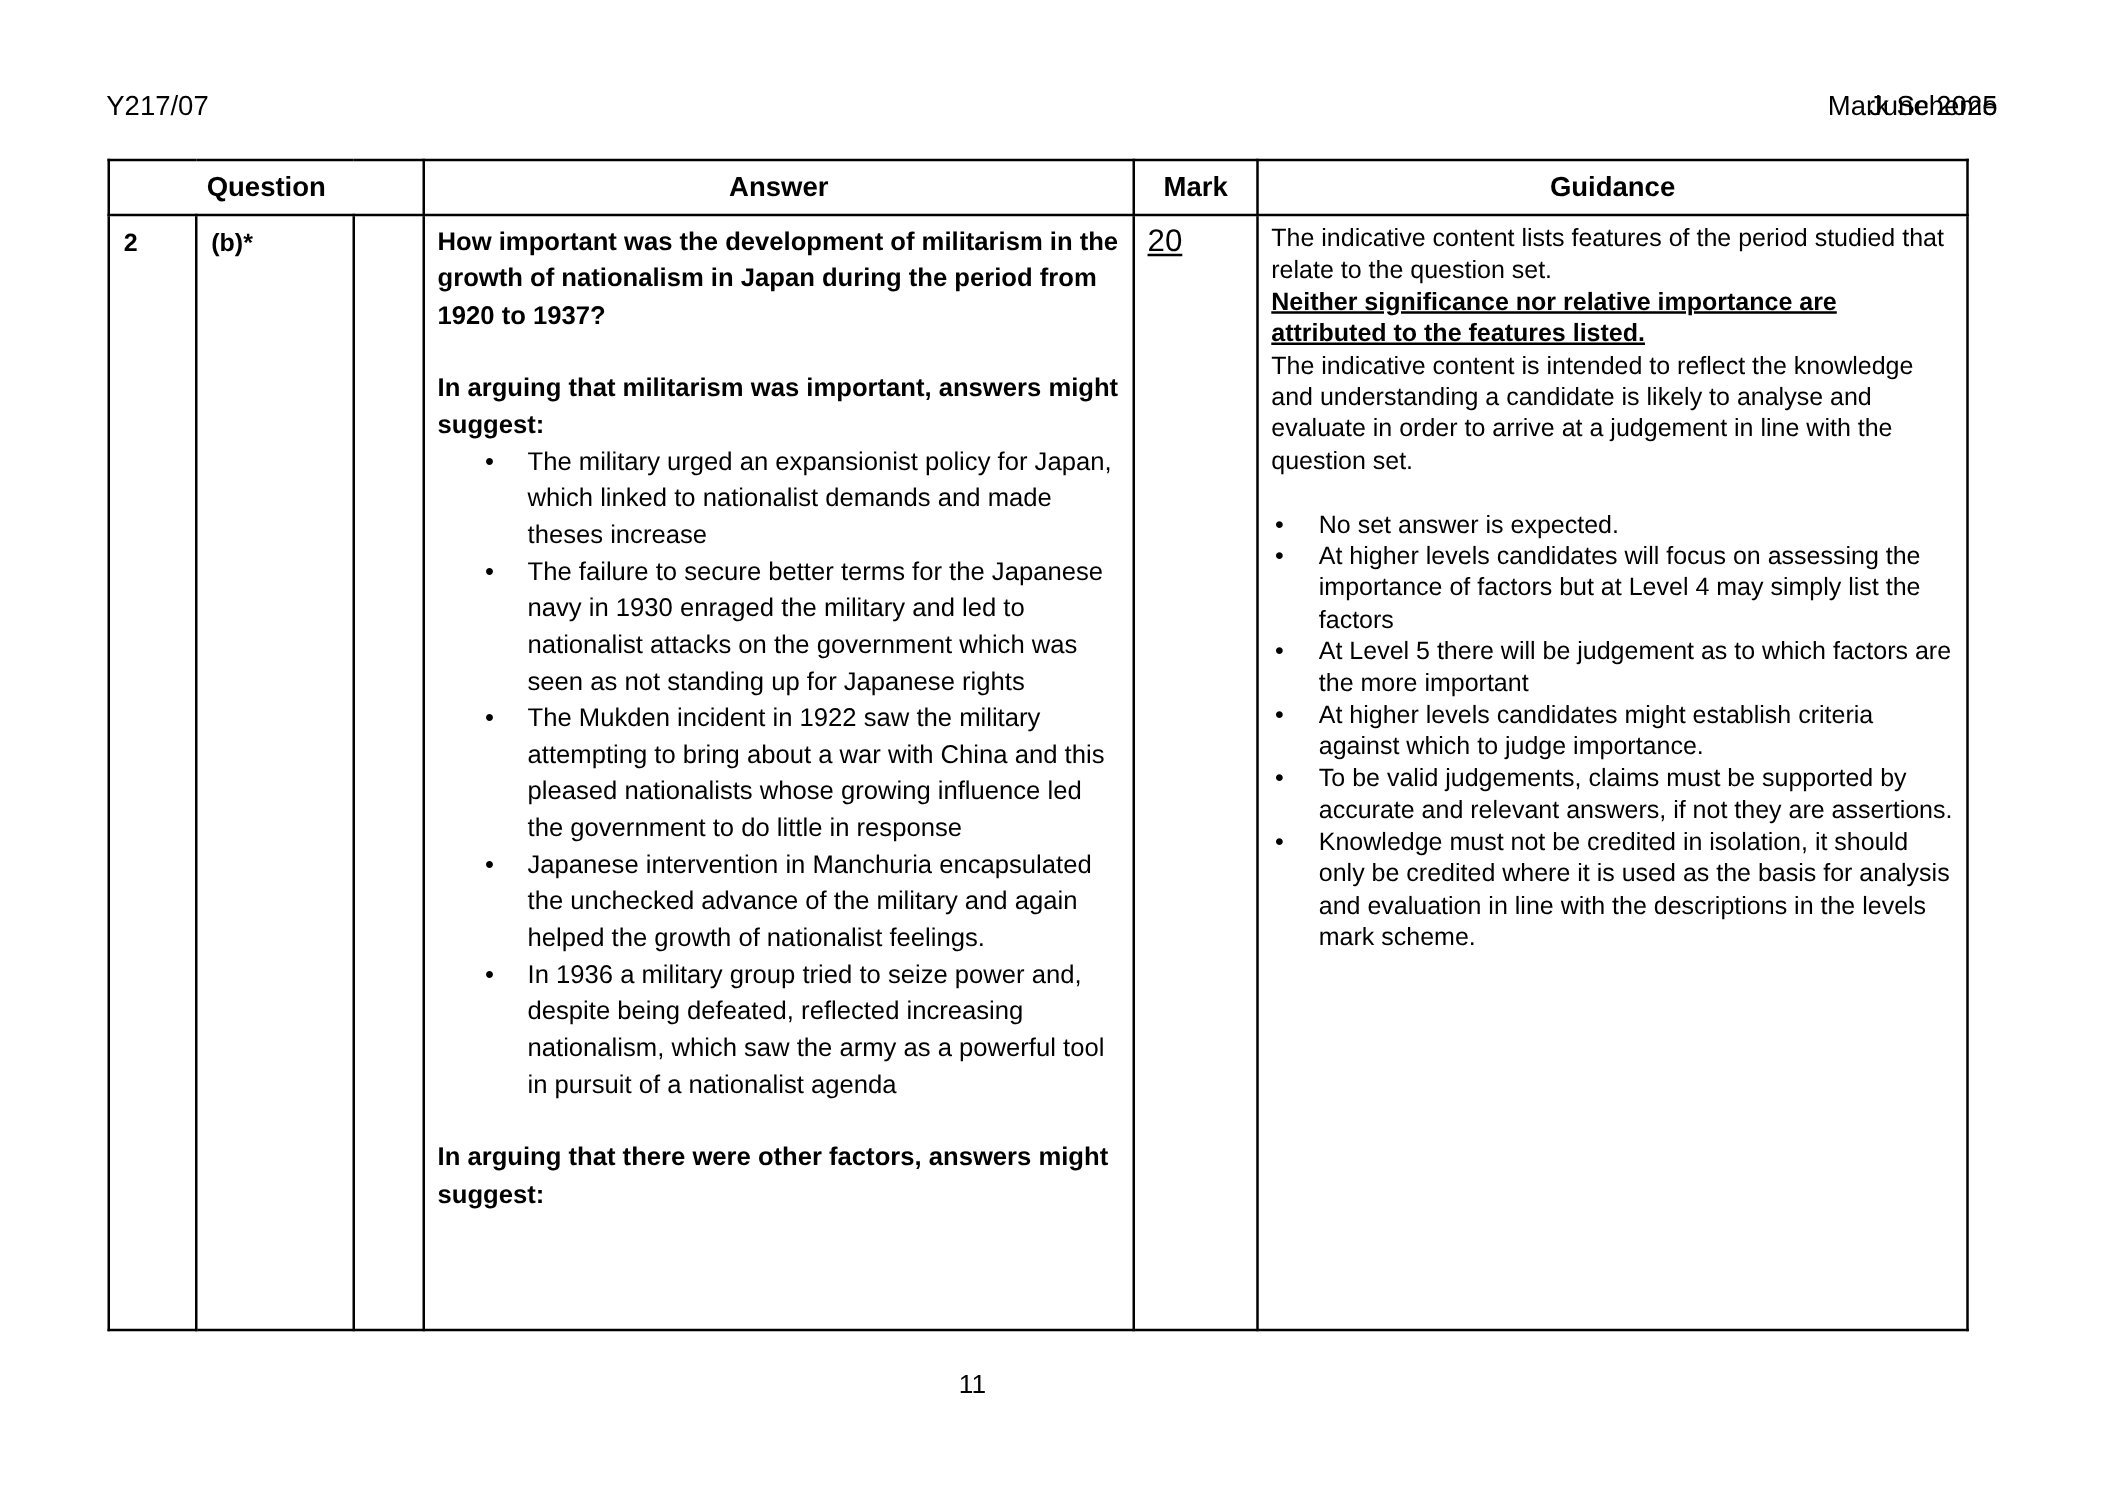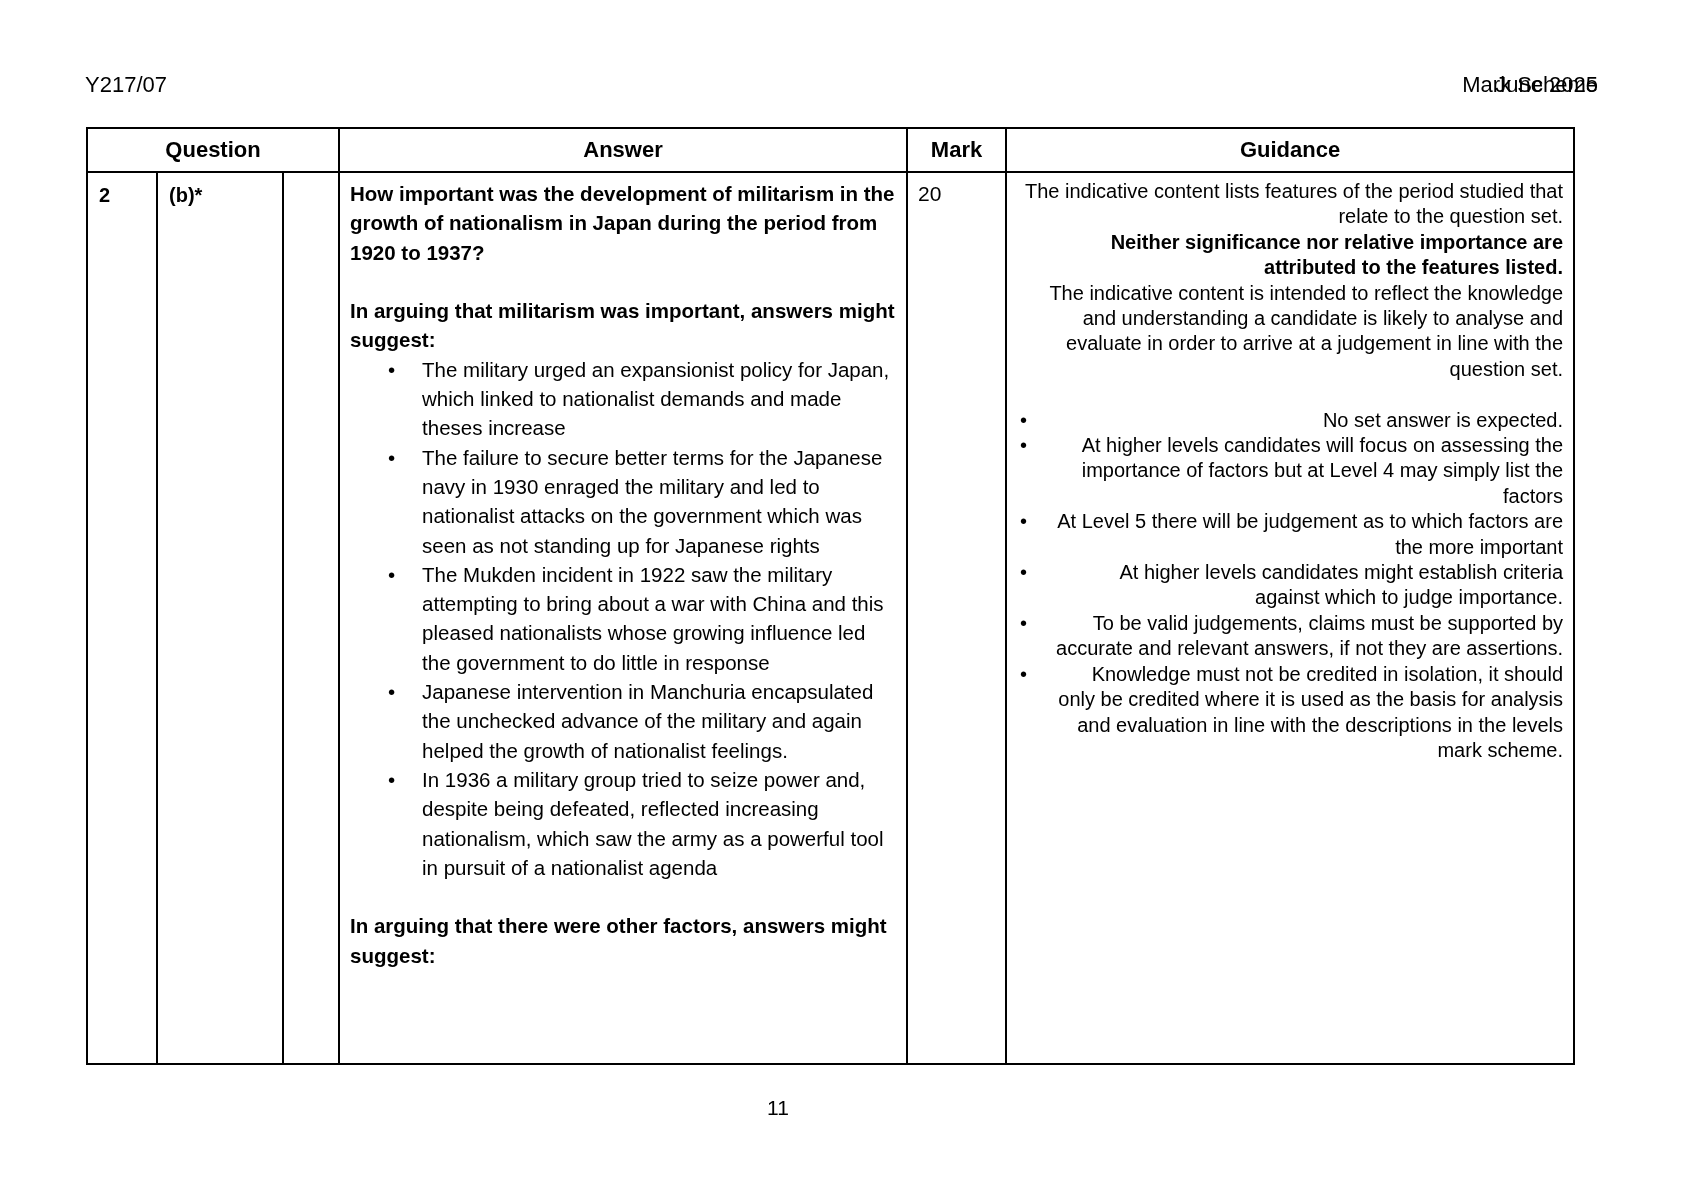--- a/index.html
+++ b/index.html
@@ -72,33 +72,33 @@
       position: relative;
       padding-left: 72px;
     }
     .cell-answer li .bullet {
       position: absolute;
       left: 38px;
       top: 0;
     }
     .cell-mark {
       padding: 6px 10px 0 10px !important;
-      font-size: 21px;
+      font-size: 25px;
       line-height: 29px;
+      text-decoration: underline;
     }
     .cell-guidance {
       padding: 6px 10px 0 10px !important;
       font-size: 20px;
       line-height: 25.4px;
-      text-align: right;
     }
     .cell-guidance p { margin: 0; }
     .cell-guidance .underline-bold {
       font-weight: bold;
-      margin-left: 34px;
+      text-decoration: underline;
     }
     .cell-guidance .gap { height: 25.4px; }
     .cell-guidance ul { list-style: none; margin: 0; padding: 0; }
     .cell-guidance li {
       position: relative;
       padding-left: 38px;
     }
     .cell-guidance li .bullet {
       position: absolute;
       left: 3px;

